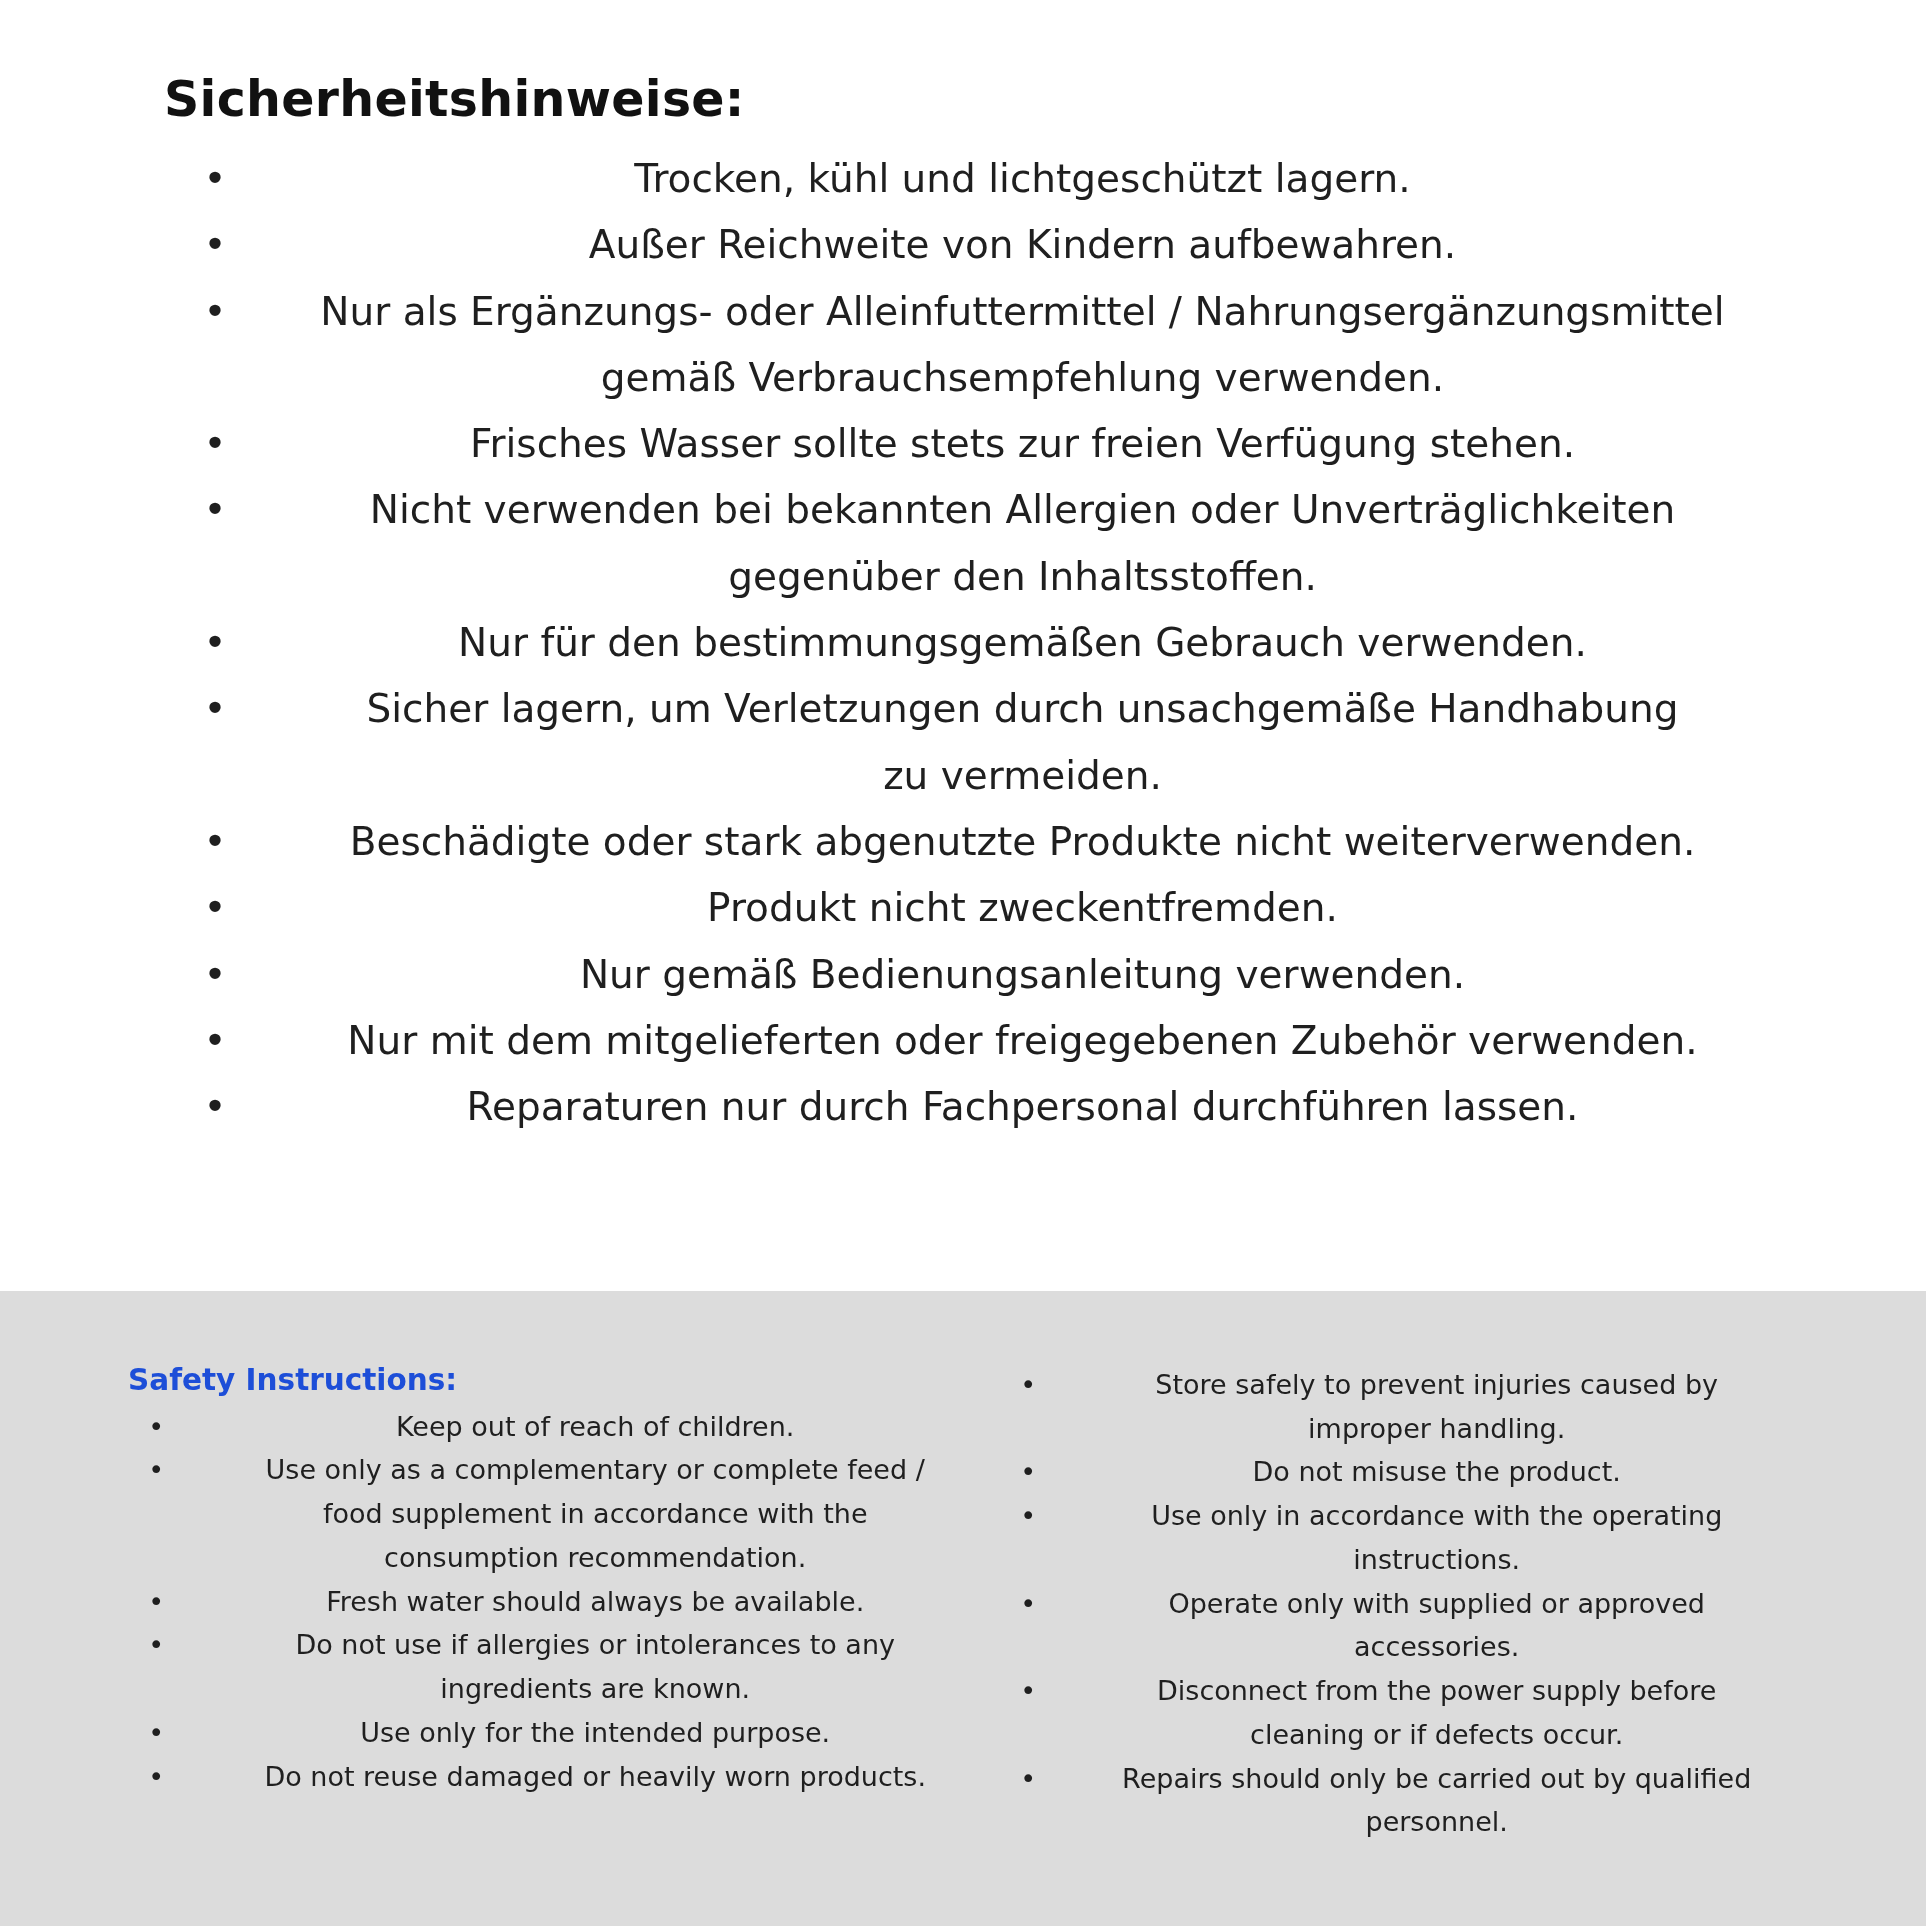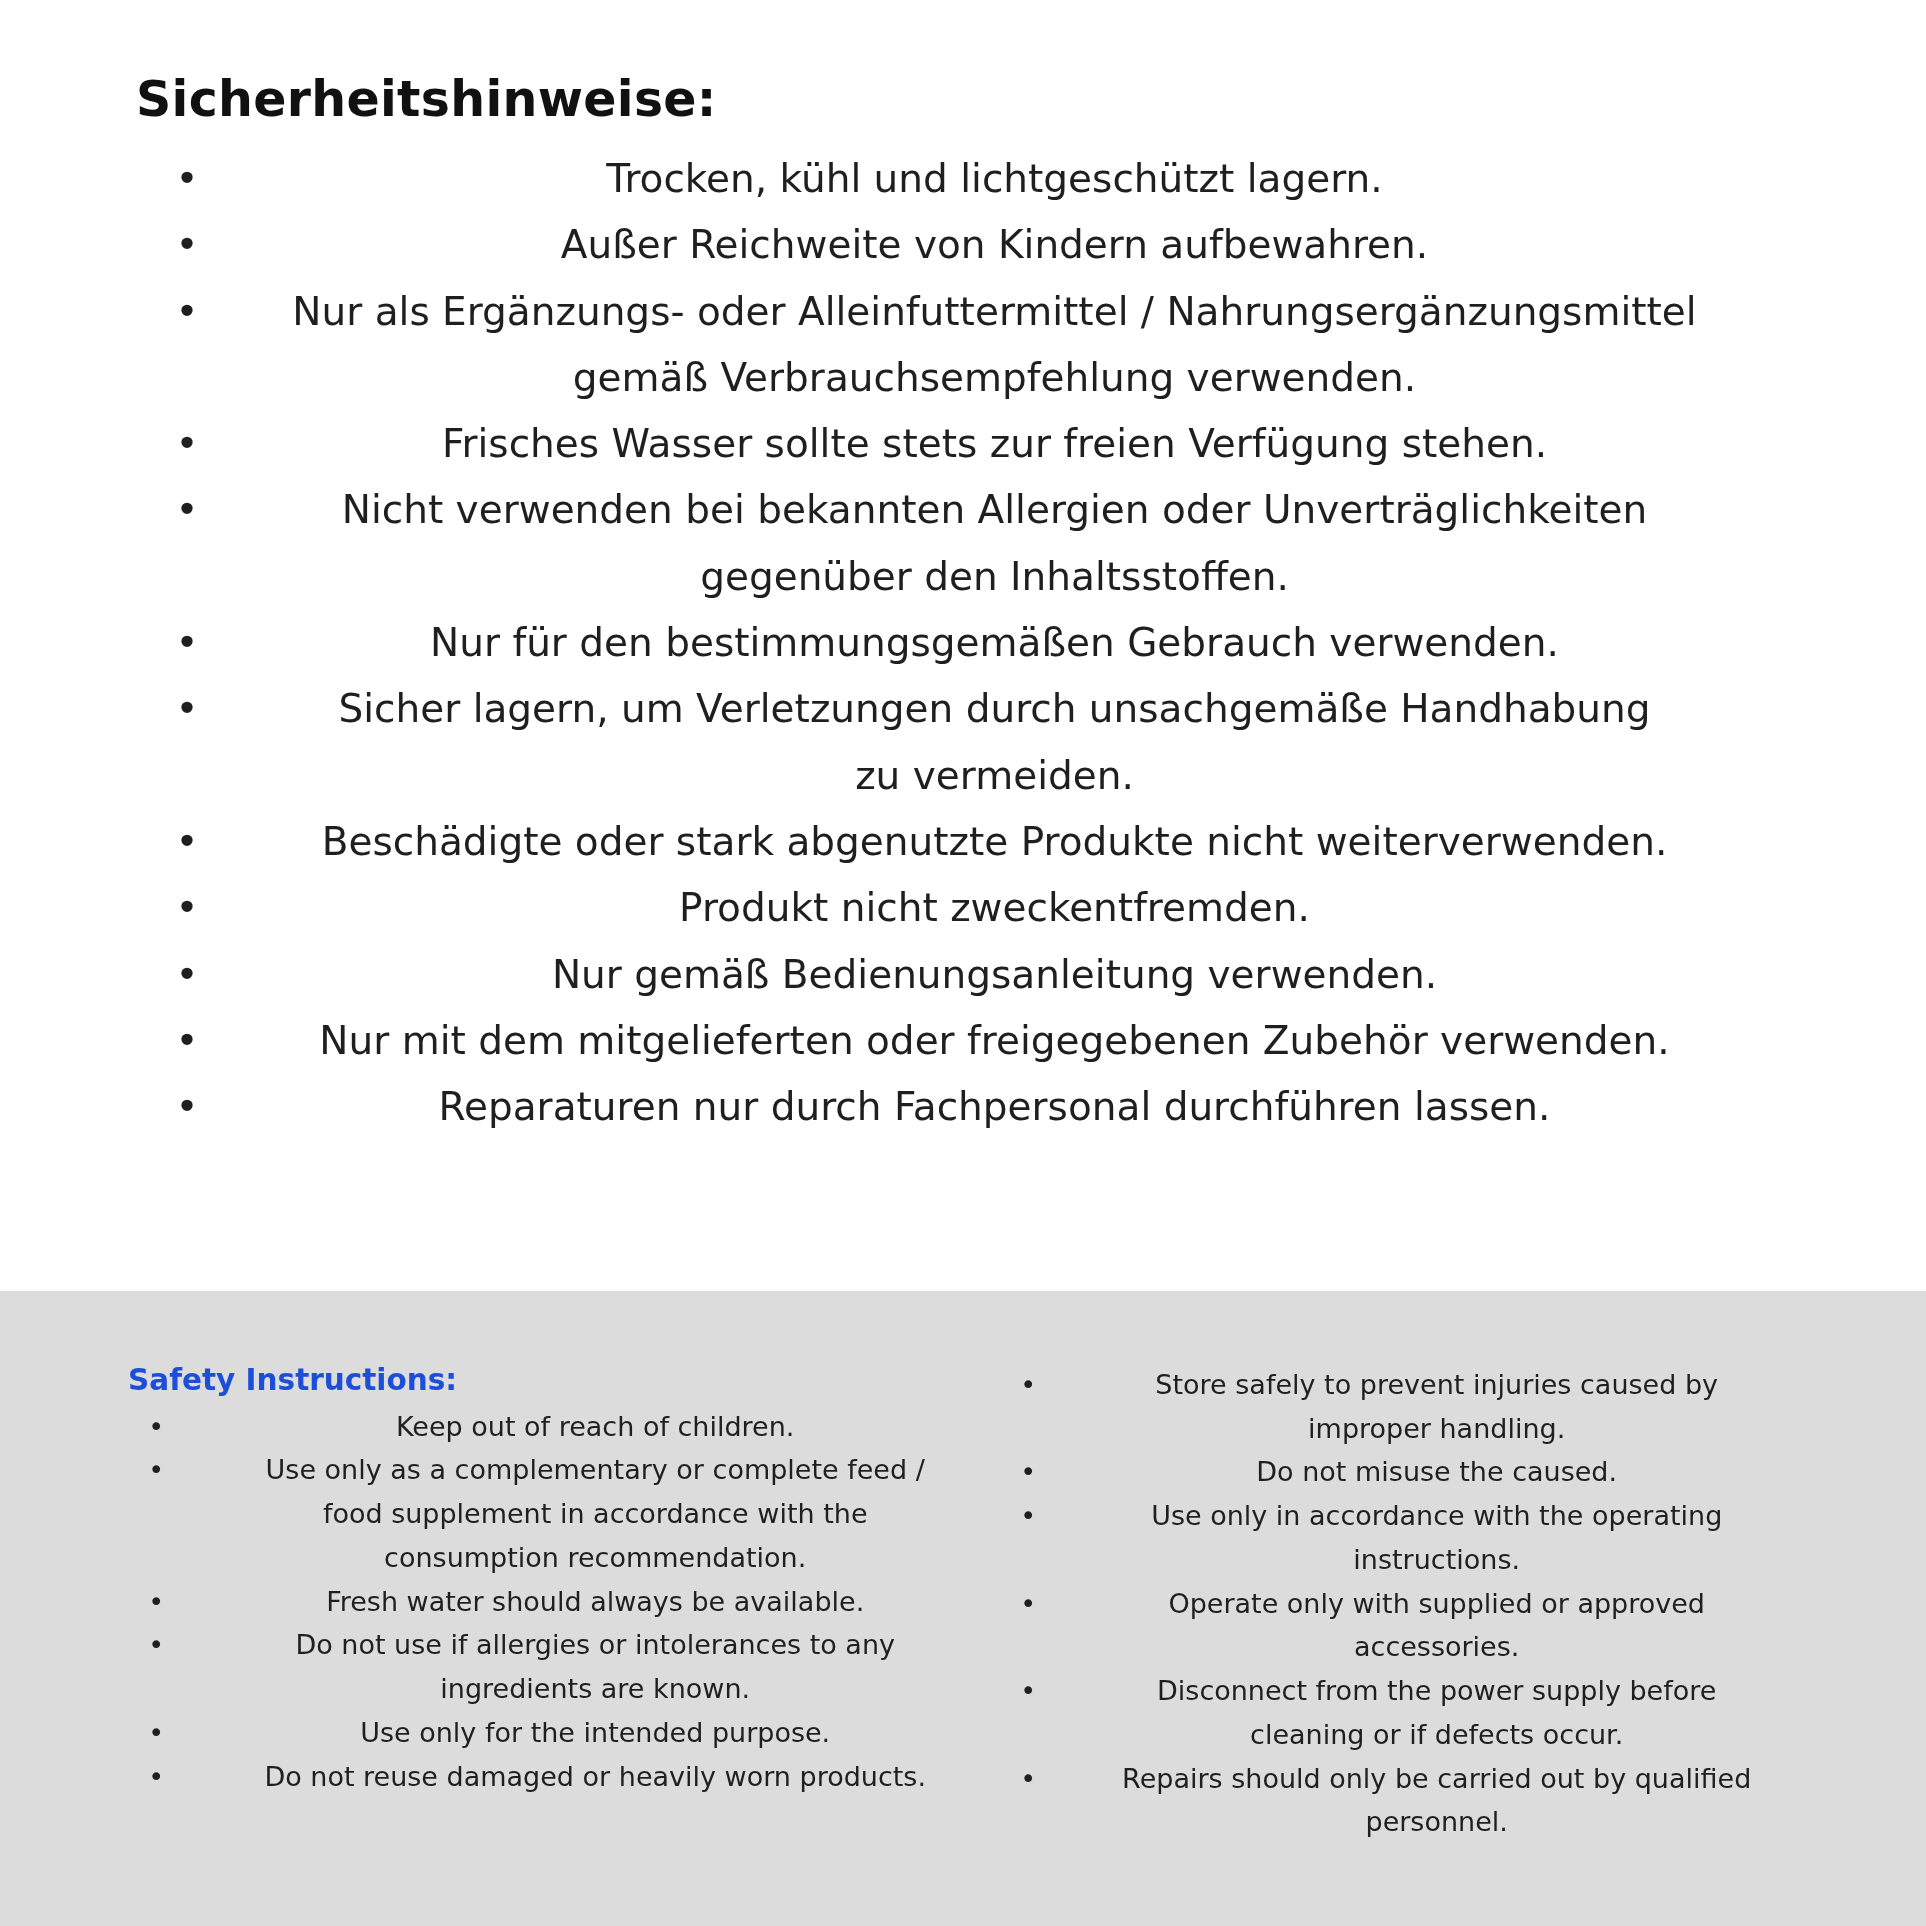--- a/index.html
+++ b/index.html
@@ -8,20 +8,21 @@
     font-family: "DejaVu Sans", "Liberation Sans", sans-serif;
     background: var(--background-top, #ffffff);
     color: var(--text, #1f1f1f);
     overflow: hidden;
   }
 
   .german-section {
     height: 1291px;
     background: var(--background-top, #ffffff);
     padding: 71px 44px 0 136px;
+    margin-left: 28px;
   }
   .german-title {
     font-size: 49px;
     font-weight: 700;
     color: #111111;
     margin-bottom: 18px;
     letter-spacing: 0.3px;
   }
   .bullet-list { list-style: none; }
   .german-section .bullet-list {
@@ -104,21 +105,21 @@
         <li class="bullet-item">Do not use if allergies or intolerances to any
 ingredients are known.</li>
         <li class="bullet-item">Use only for the intended purpose.</li>
         <li class="bullet-item">Do not reuse damaged or heavily worn products.</li>
       </ul>
     </div>
     <div class="english-col-right">
       <ul class="bullet-list">
         <li class="bullet-item">Store safely to prevent injuries caused by
 improper handling.</li>
-        <li class="bullet-item">Do not misuse the caused.</li>
+        <li class="bullet-item">Do not misuse the product.</li>
         <li class="bullet-item">Use only in accordance with the operating
 instructions.</li>
         <li class="bullet-item">Operate only with supplied or approved
 accessories.</li>
         <li class="bullet-item">Disconnect from the power supply before
 cleaning or if defects occur.</li>
         <li class="bullet-item">Repairs should only be carried out by qualified
 personnel.</li>
       </ul>
     </div>

